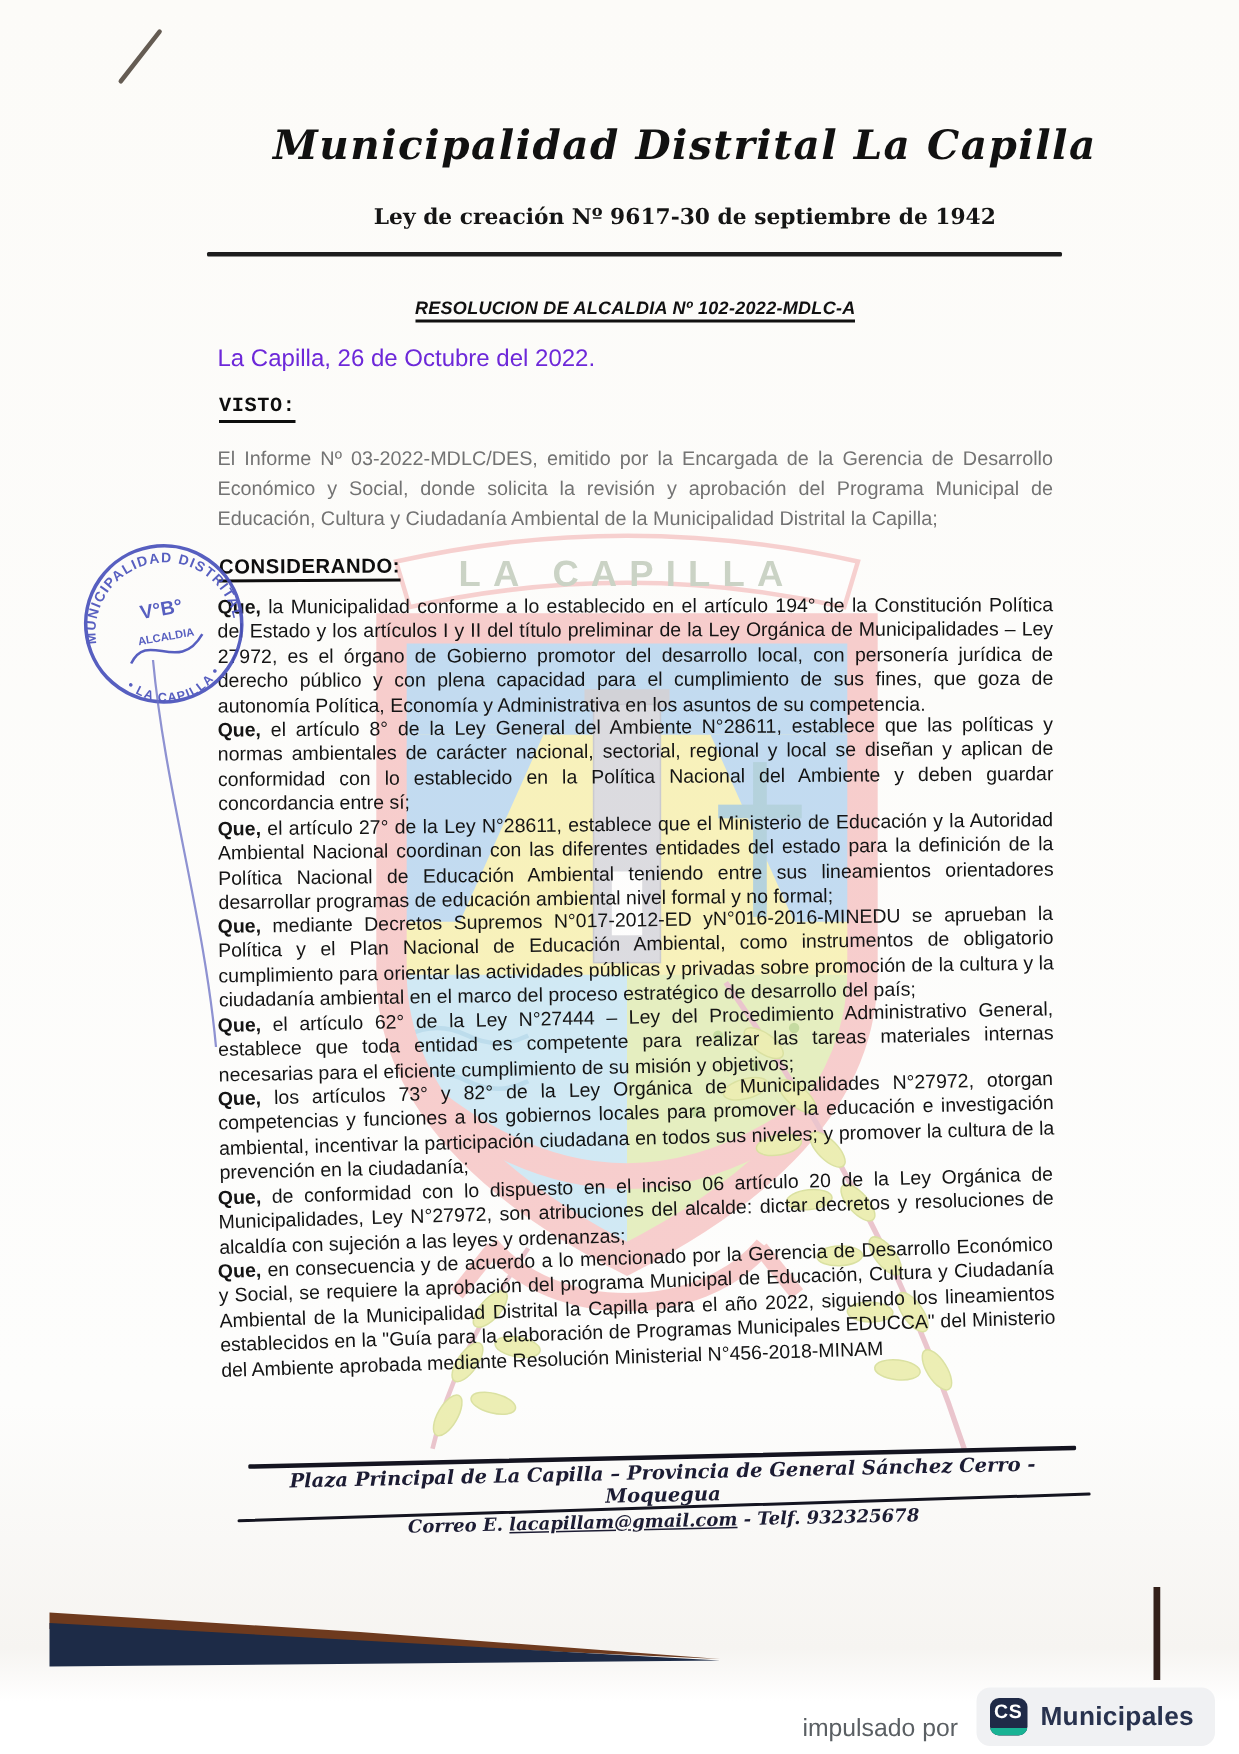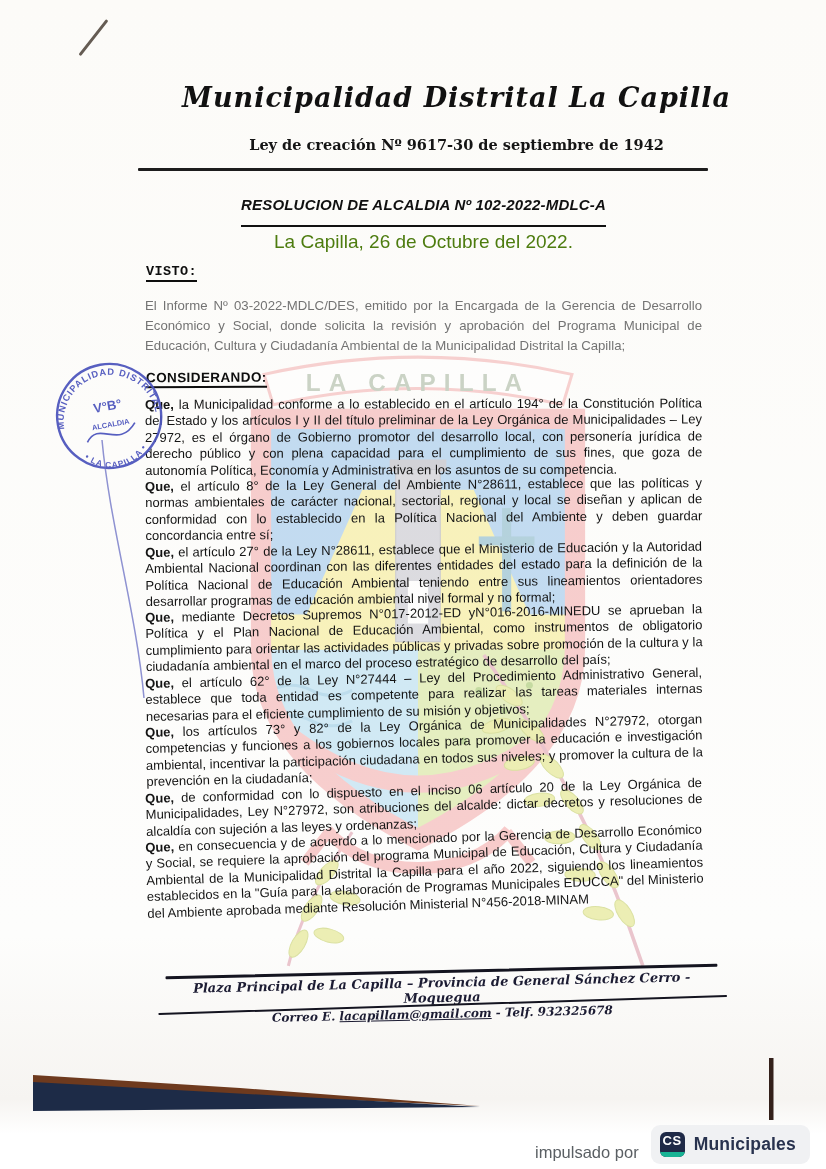--- a/index.html
+++ b/index.html
@@ -26,24 +26,24 @@
     font-size:27px;letter-spacing:1px;color:#111;white-space:nowrap;
   }
   .creation-law{
     font-family:"DejaVu Serif", serif;font-weight:700;font-size:14.5px;color:#151515;margin-top:23px;
   }
   .header-rule{left:138px;right:118px;top:168px;height:3px;background:#1d1d1d;border-radius:1px;}
 
   
   .doc-title{left:145px;width:557px;top:196px;text-align:center;}
   .doc-title span{
-    display:inline-block;font-weight:bold;font-style:italic;font-size:15px;letter-spacing:.2px;
-    border-bottom:2px solid #111;padding-bottom:12px;color:#101010;
-  }
-  .dateline{left:145px;width:557px;top:231px;text-align:center;font-size:19px;color:#4d7c0f;}
+    display:inline-block;font-weight:bold;font-style:italic;font-size:12px;letter-spacing:.2px;
+    border-bottom:2px solid #111;padding-bottom:1px;color:#101010;
+  }
+  .dateline{left:145px;width:557px;top:231px;text-align:left;font-size:16px;color:#6d28d9;}
   .sec-heading{font-weight:bold;font-size:13.5px;color:#0e0e0e;}
   .sec-heading span{display:inline-block;border-bottom:2px solid #0e0e0e;padding-bottom:1px;letter-spacing:.4px;}
   .visto-h{left:146px;top:264px;font-family:Liberation Mono, monospace;}
   .considerando-h{left:146px;top:370px;transform:rotate(-.3deg);}
 
   .visto-p{
     left:145px;width:557px;top:296px;font-size:13.2px;line-height:20px;text-align:justify;color:#737373;
   }
   .paras{left:145px;width:557px;top:397px;font-size:13px;line-height:16.4px;text-align:justify;color:#141414;}
   .paras p{margin:0;transform-origin:0 0;}

